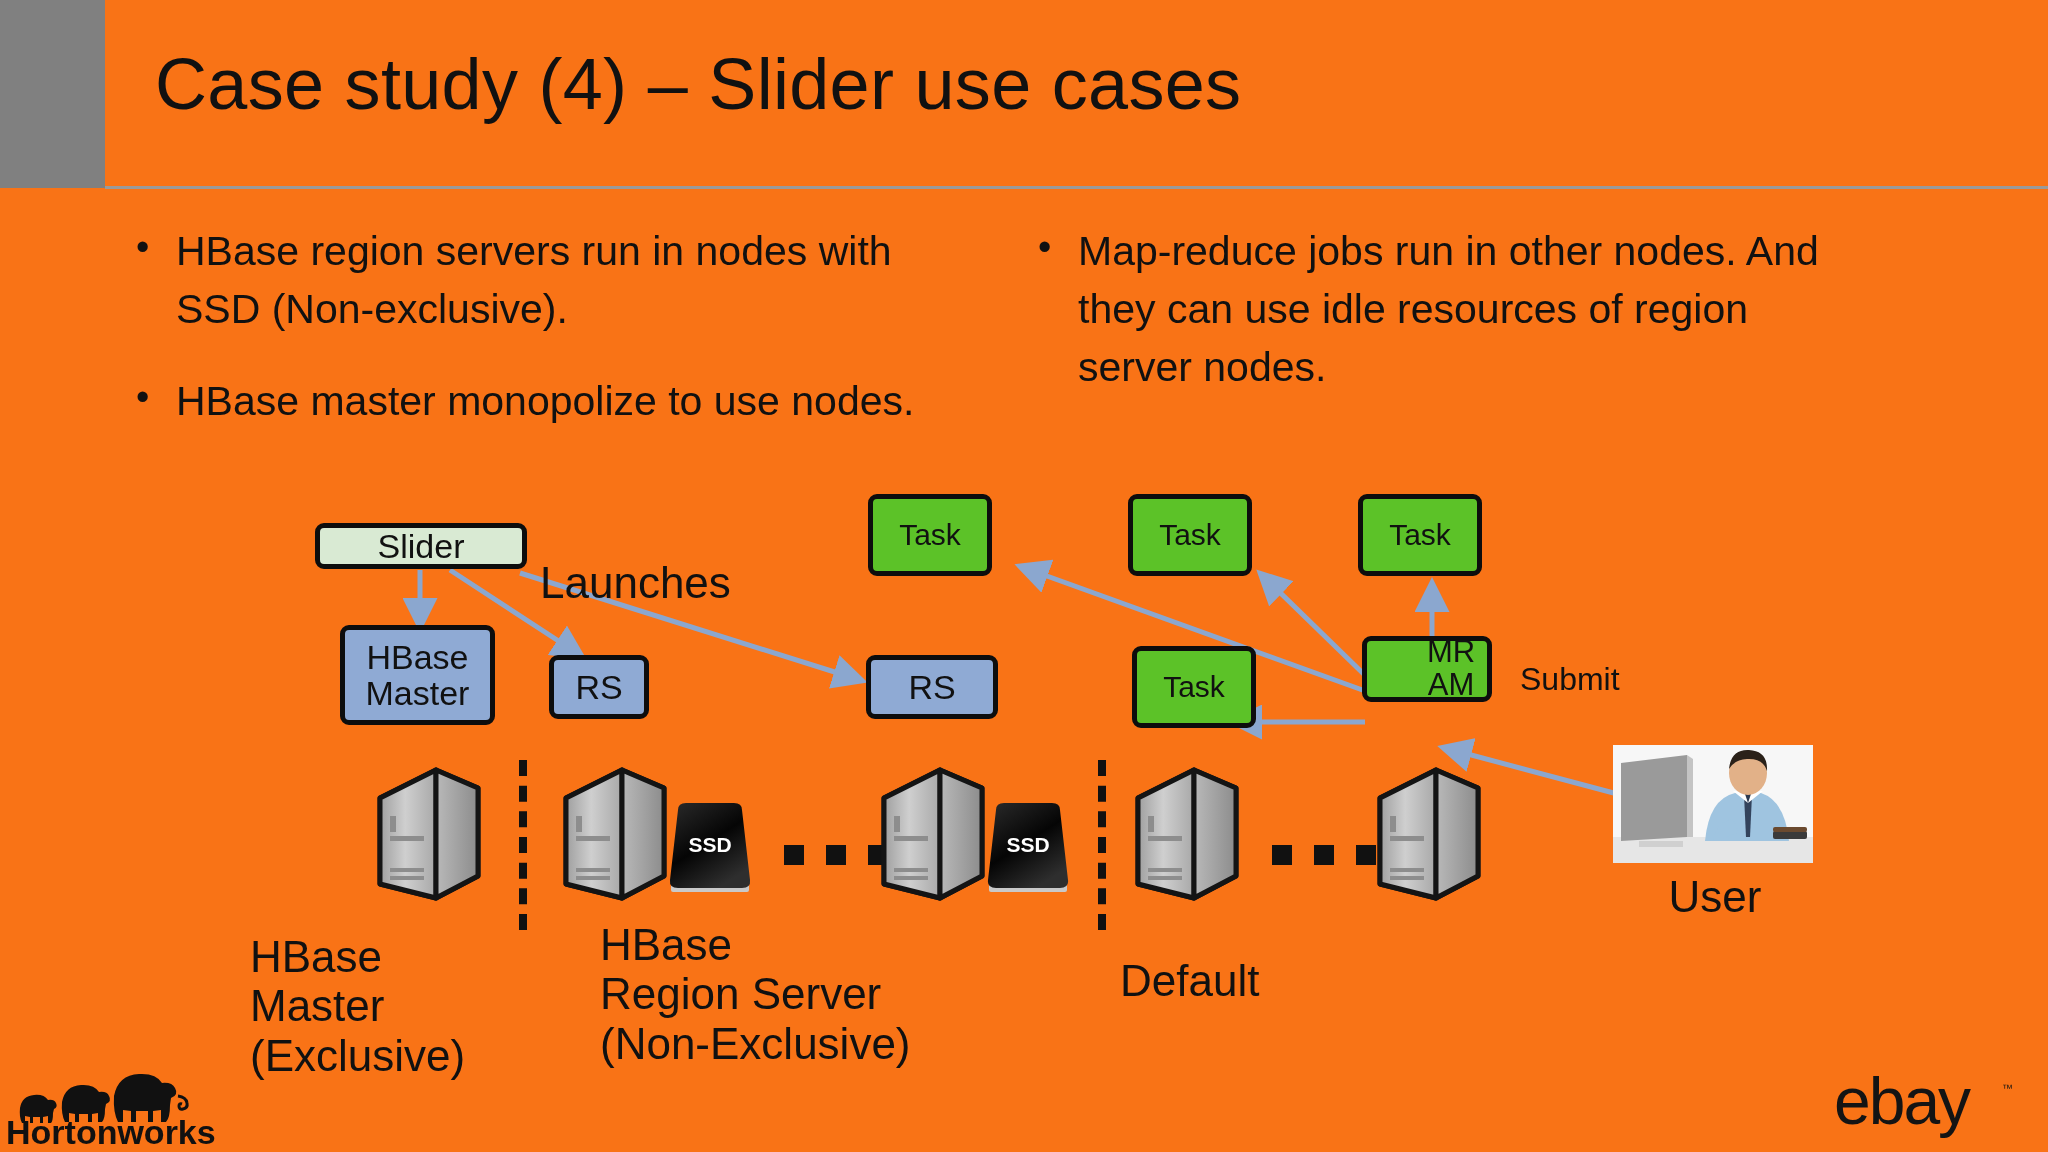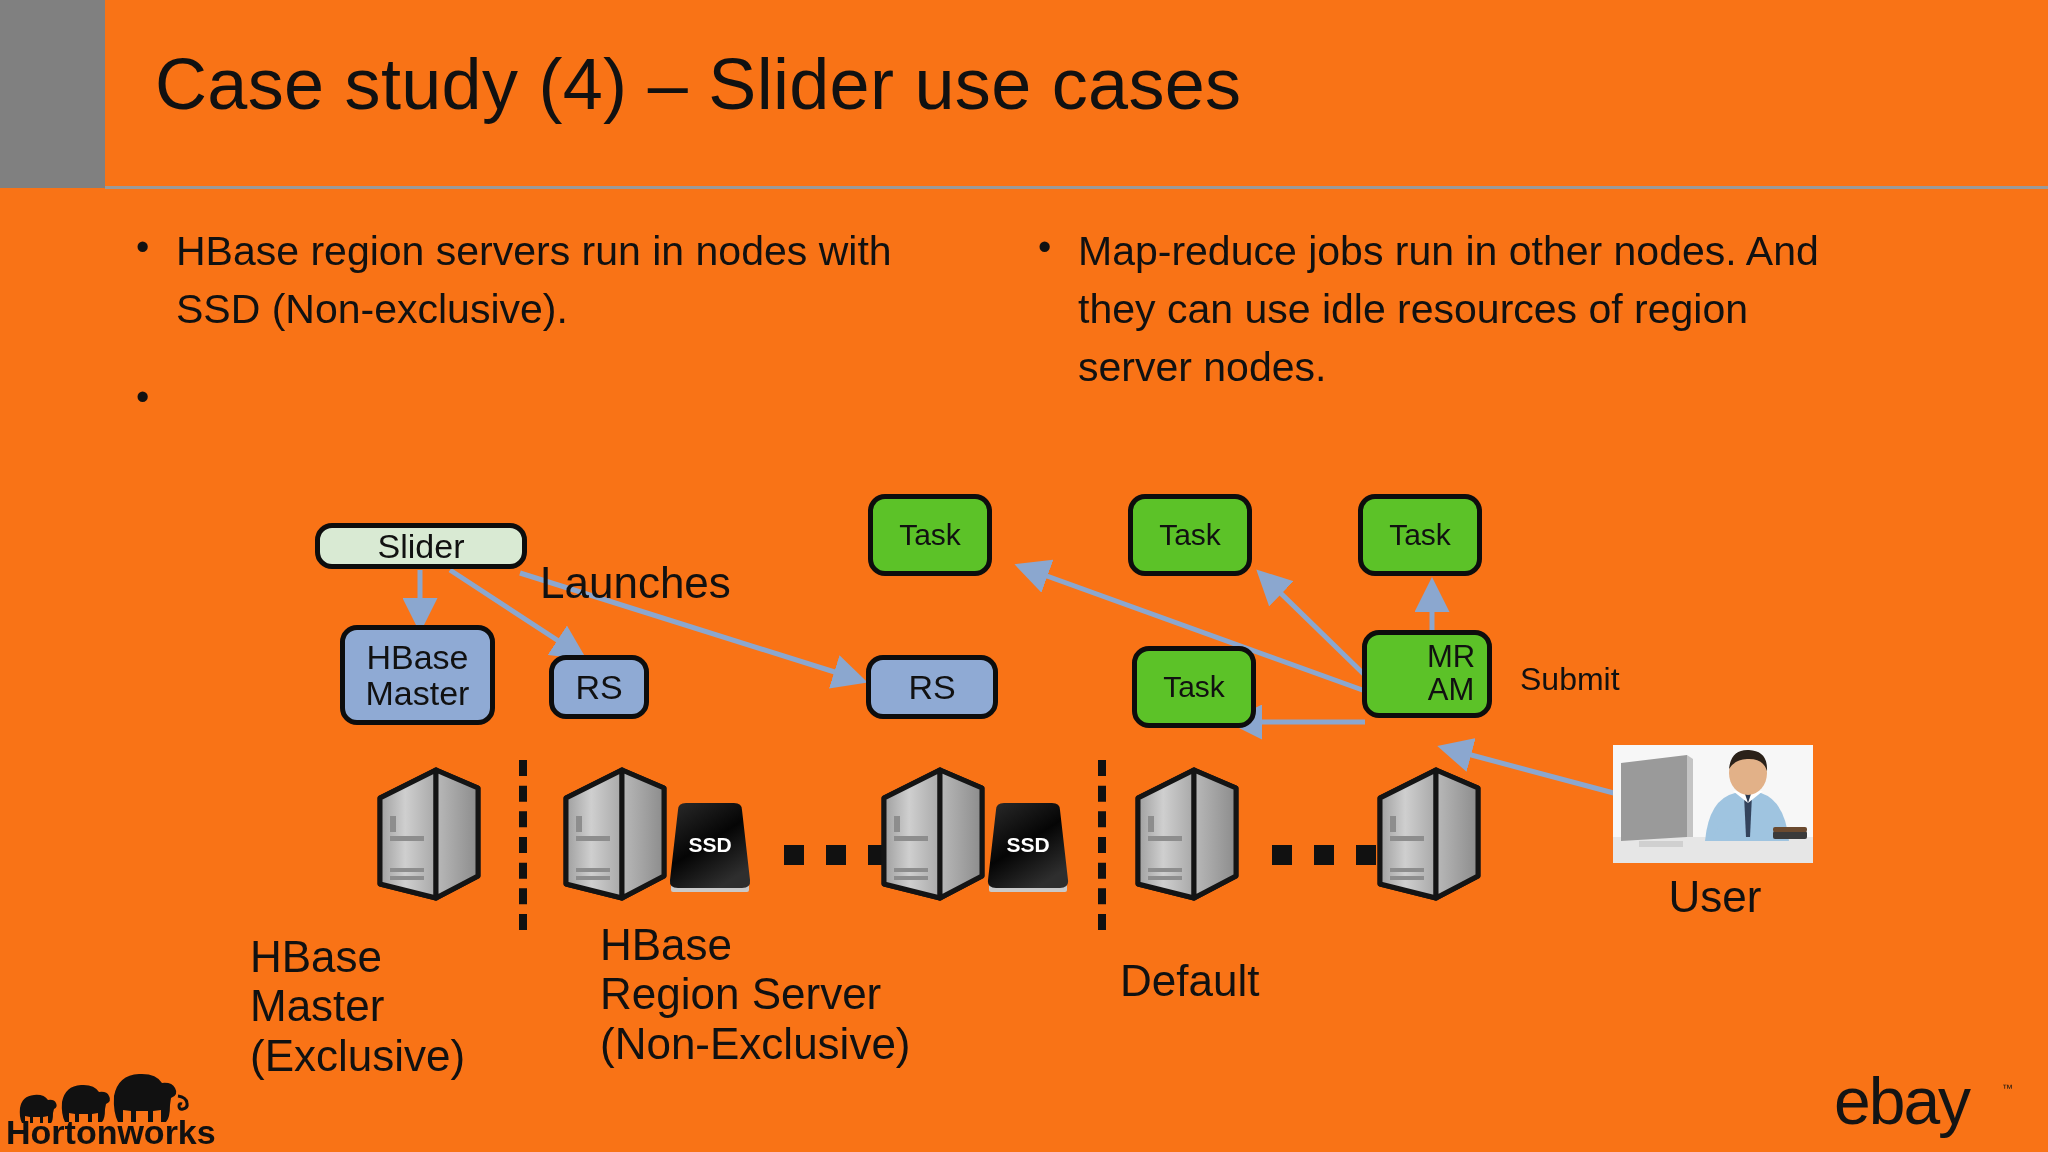--- a/index.html
+++ b/index.html
@@ -32,21 +32,21 @@
   .bul .txt{
     font-size:41px;line-height:58px;color:#111;font-weight:400;
     font-family:"Liberation Sans", sans-serif;
   }
 
   
   .diagram{position:absolute;left:0;top:470px;width:2048px;height:620px;}
   svg.arrows{position:absolute;left:0;top:0;width:2048px;height:620px;overflow:visible;}
 
   .nodebox{
-    position:absolute;border:5px solid #0d0d0d;border-radius:17px;
+    position:absolute;border:5px solid #0d0d0d;border-radius:9px;
     display:flex;align-items:center;justify-content:center;text-align:center;
     font-family:"Liberation Sans", sans-serif;
     color:#111;line-height:1.06;box-sizing:border-box;
   }
   .nb-slider{background:#d9ead3;}
   .nb-blue{background:#8faad4;}
   .nb-green{background:#5cc228;text-align:right;}
 
   .difflabel{
     position:absolute;color:#111;font-family:"Liberation Sans", sans-serif;
@@ -81,20 +81,21 @@
   <div class="hdr-rule"></div>
   <div class="title">Case study (4) – Slider use cases</div>
 
   <div class="col col-left">
     <div class="bul">
       <span class="dot">•</span>
       <span class="txt">HBase region servers run in nodes with SSD (Non-exclusive).</span>
     </div>
     <div class="bul">
       <span class="dot">•</span>
+      <span class="txt">HBase master monopolize to use nodes.</span>
     </div>
   </div>
 
   <div class="col col-right">
     <div class="bul">
       <span class="dot">•</span>
       <span class="txt">Map-reduce jobs run in other nodes. And they can use idle resources of region server nodes.</span>
     </div>
   </div>
 
@@ -152,21 +153,21 @@
     </div>
 
     <div class="nodebox nb-green" style="left:1358px;top:24px;width:124px;height:82px;font-size:30px;">
       <span>Task</span>
     </div>
 
     <div class="nodebox nb-green" style="left:1132px;top:176px;width:124px;height:82px;font-size:30px;">
       <span>Task</span>
     </div>
 
-    <div class="nodebox nb-green" style="left:1362px;top:160px;width:130px;height:88px;font-size:31px;flex-direction:column;padding-left:48px;">
+    <div class="nodebox nb-green" style="left:1362px;top:166px;width:130px;height:66px;font-size:31px;flex-direction:column;padding-left:48px;">
       <span>MR</span>
       <span>AM</span>
     </div>
 
     <div class="difflabel" style="left:540px;top:87px;width:230px;font-size:44px;">
       <span>Launches</span>
     </div>
     <div class="difflabel" style="left:1520px;top:190px;width:220px;font-size:32px;">
       <span>Submit</span>
     </div>

